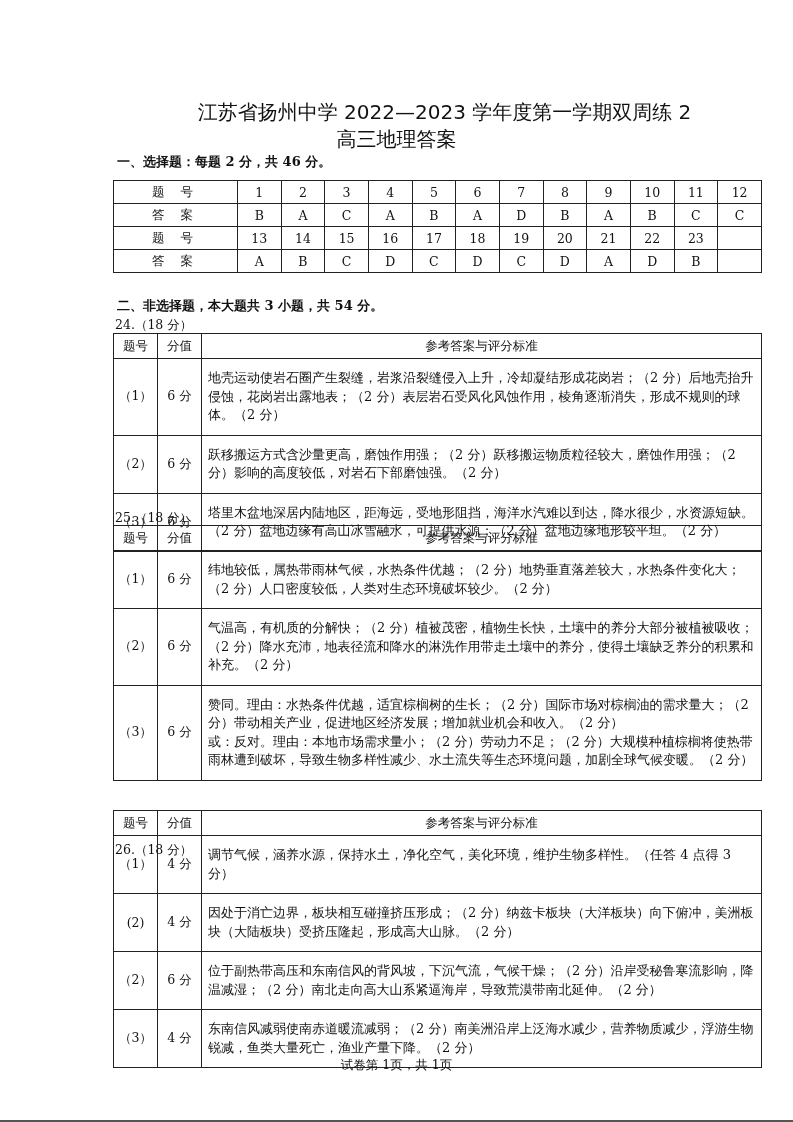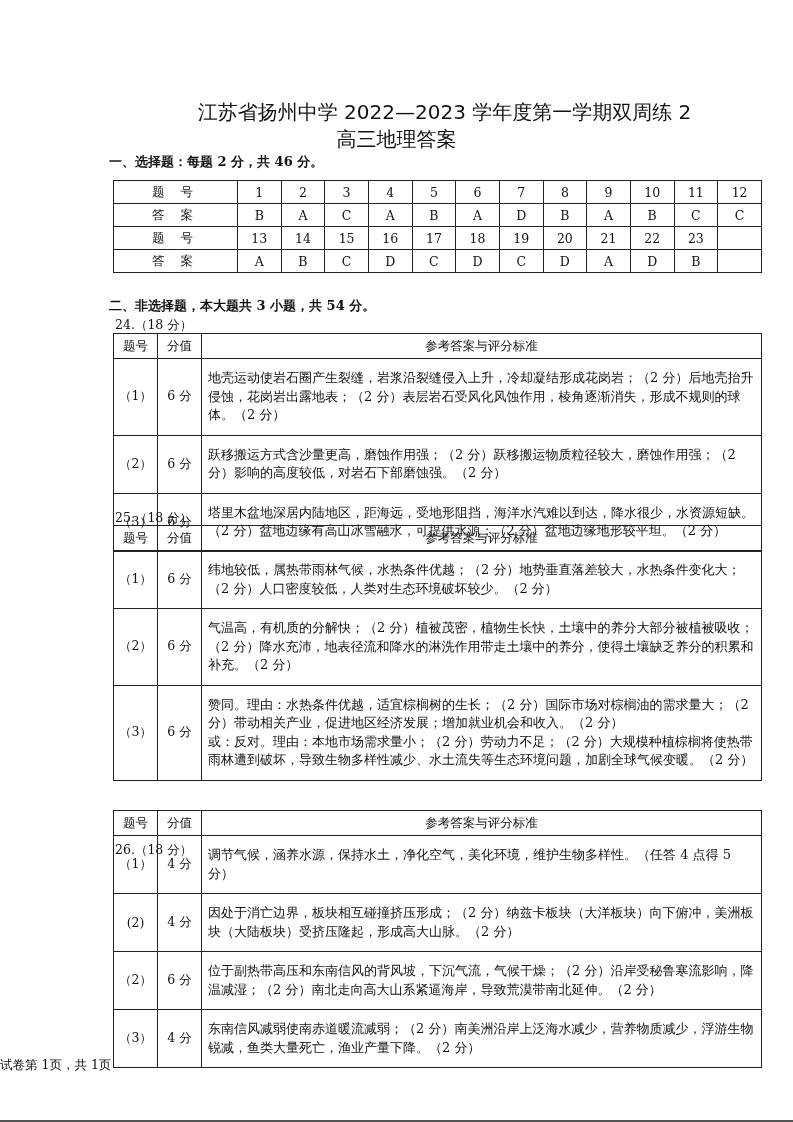--- a/index.html
+++ b/index.html
@@ -2,32 +2,32 @@
 <html><head>
 <meta charset="utf-8">
 <style>
   html, body { margin: 0; padding: 0; background: #fff; }
   body { width: 793px; height: 1122px; position: relative; overflow: hidden;
          font-family: "DejaVu Serif", "Liberation Serif", serif; color: #111; }
   .title { position: absolute; left: 0; width: 793px; text-align: center;
            font-family: "DejaVu Sans", "Liberation Sans", sans-serif; font-size: 20px; line-height: 24px; }
   .t1 { top: 100px; padding-left: 48px; }
   .t2 { top: 127px; }
-  .sec-head { position: absolute; left: 109px; font-weight: bold; font-size: 13px; line-height: 16px; }
+  .sec-head { position: absolute; left: 117px; font-weight: bold; font-size: 13px; line-height: 16px; }
   .qhead { position: absolute; left: 115px; font-size: 12.5px; line-height: 15px; }
   table { position: absolute; border-collapse: collapse; left: 113px; width: 649px; }
   td { border: 1px solid #222; font-size: 12.5px; padding: 0; }
   .mc td { text-align: center; height: 22px; }
   .mc td.lbl { letter-spacing: 6px; }
   .ans td { text-align: center; }
   .ans td.txt { text-align: left; padding: 10px 6px; line-height: 18.5px; font-size: 13px; }
   .ans tr.hdr td { height: 24px; }
   .ans col.c1 { width: 44px; }
   .ans col.c2 { width: 44px; }
-  .footer { position: absolute; top: 1057px; left: 0; width: 793px; text-align: left; font-size: 12.5px; }
+  .footer { position: absolute; top: 1057px; left: 0; width: 793px; text-align: center; font-size: 12.5px; }
   .bottom-line { position: absolute; left: 0; top: 1120px; width: 793px; height: 2px; background: #555; }
 </style>
 </head>
 <body>
 
 <div class="title t1">江苏省扬州中学 2022—2023 学年度第一学期双周练 2</div>
 <div class="title t2">高三地理答案</div>
 
 <div class="sec-head" style="top:154px">一、选择题：每题 2 分，共 46 分。</div>
 
@@ -183,21 +183,21 @@
   <tbody>
       <tr class="hdr">
         <td>题号</td>
         <td>分值</td>
         <td>参考答案与评分标准</td>
       </tr>
       <tr>
         <td>（1）</td>
         <td>4 分</td>
         <td class="txt">
-          <div>调节气候，涵养水源，保持水土，净化空气，美化环境，维护生物多样性。（任答 4 点得 5 分）</div>
+          <div>调节气候，涵养水源，保持水土，净化空气，美化环境，维护生物多样性。（任答 4 点得 3 分）</div>
         </td>
       </tr>
       <tr>
         <td>(2)</td>
         <td>4 分</td>
         <td class="txt">
           <div>因处于消亡边界，板块相互碰撞挤压形成；（2 分）纳兹卡板块（大洋板块）向下俯冲，美洲板块（大陆板块）受挤压隆起，形成高大山脉。（2 分）</div>
         </td>
       </tr>
       <tr>

